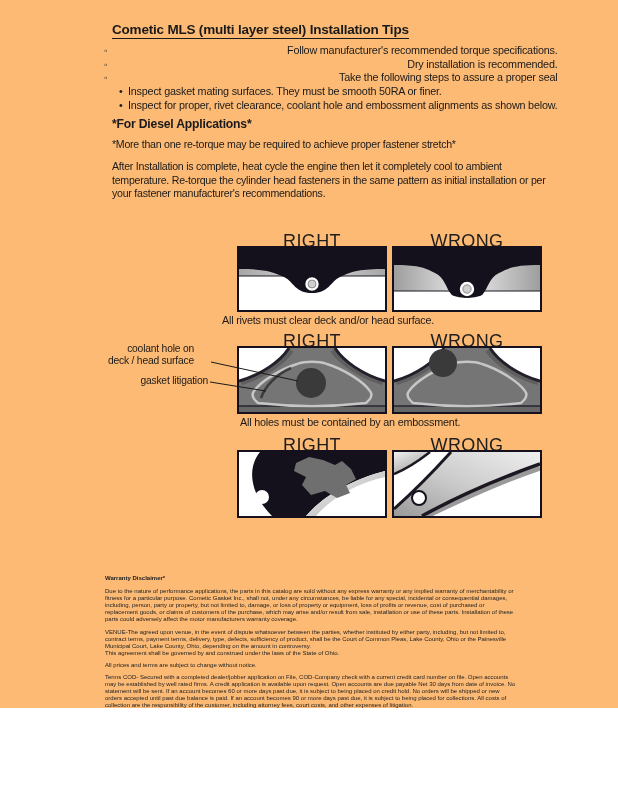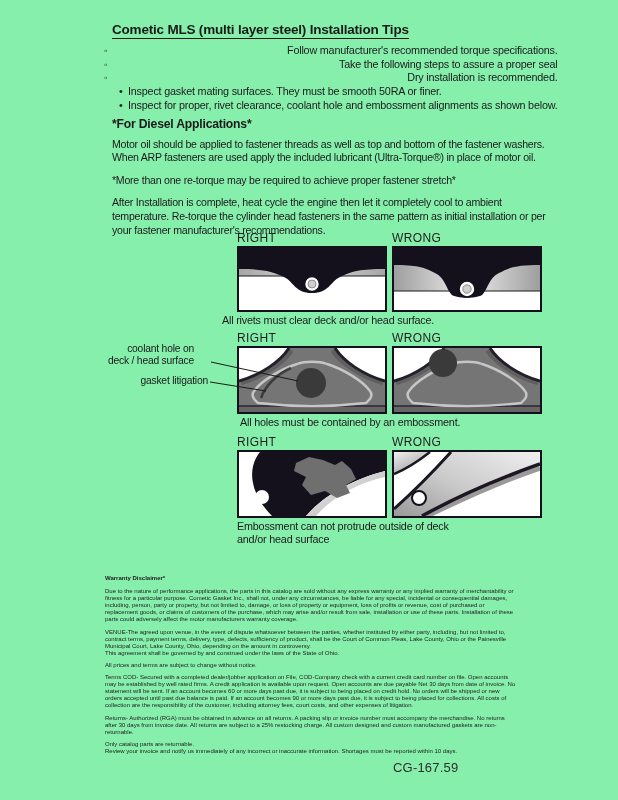--- a/index.html
+++ b/index.html
@@ -1,57 +1,56 @@
 <!DOCTYPE html>
 <html><head>
 <meta charset="utf-8">
 <style>
   html,body{margin:0;padding:0;background:#ffffff;}
-  #page{position:relative;width:618px;height:800px;background:#86efac;overflow:hidden;
+  #page{position:relative;width:618px;height:708px;background:#fdba74;overflow:hidden;
         font-family:"Liberation Sans",sans-serif;color:#1a1a1a;}
   #title{position:absolute;left:112px;top:22px;font-size:13.5px;font-weight:bold;letter-spacing:-0.2px;}
   #title span{display:inline-block;border-bottom:1.5px solid #1a1a1a;padding-bottom:1px;}
   #bullets{position:absolute;left:104px;top:44px;font-size:10.8px;line-height:13.7px;letter-spacing:-0.2px;white-space:nowrap;}
   .b1{padding-left:10px;position:relative;text-align:right;}
   .b1::before{content:"\25E6";position:absolute;left:0;top:0;font-size:10px;}
   .b2{padding-left:24px;position:relative;}
   .b2::before{content:"\2022";position:absolute;left:15px;top:0;}
   #diesel{position:absolute;left:112px;top:118px;width:444px;font-size:10.6px;line-height:13.6px;letter-spacing:-0.25px;}
   #diesel h2{margin:0 0 6px 0;font-size:12.2px;letter-spacing:-0.2px;}
   #diesel p{margin:0 0 9px 0;}
-  .dlabel{position:absolute;width:150px;text-align:left;font-size:12px;letter-spacing:0.4px;color:#1d1d1d;}
+  .dlabel{position:absolute;width:150px;text-align:center;font-size:18px;letter-spacing:0.4px;color:#1d1d1d;}
   .dbox{position:absolute;border:2px solid #14101c;background:#fff;line-height:0;}
   .dbox svg{display:block;}
   .dcaption{position:absolute;font-size:10.8px;line-height:13px;letter-spacing:-0.2px;color:#1a1a1a;}
   .ann{position:absolute;text-align:right;font-size:10.3px;line-height:12px;letter-spacing:-0.2px;}
   #leaders{position:absolute;left:0;top:0;pointer-events:none;}
   #disclaimer{position:absolute;left:105px;top:575px;width:412px;font-size:6px;line-height:7.1px;color:#222;}
   #disclaimer .dh{font-weight:bold;margin:0 0 6px 0;}
   #disclaimer p{margin:0 0 5px 0;}
   #disclaimer p.tight{margin:0;}
   #doc-code{position:absolute;left:393px;top:760px;font-size:13px;letter-spacing:0.2px;color:#2e2e2e;}
 </style>
 </head>
 <body>
 
 <div id="page">
 
   <div id="title"><span>Cometic MLS (multi layer steel) Installation Tips</span></div>
 
   <div id="bullets">
     <div class="b1">Follow manufacturer's recommended torque specifications.</div>
+    <div class="b1">Dry installation is recommended.</div>
     <div class="b1">Take the following steps to assure a proper seal</div>
-    <div class="b1">Dry installation is recommended.</div>
     <div class="b2">Inspect gasket mating surfaces.  They must be smooth 50RA or finer.</div>
     <div class="b2">Inspect for proper, rivet clearance, coolant hole and embossment alignments as shown below.</div>
   </div>
 
   <div id="diesel">
     <h2>*For Diesel Applications*</h2>
-    <p>Motor oil should be applied to fastener threads as well as top and bottom of the fastener washers. When ARP fasteners are used apply the included lubricant (Ultra-Torque®) in place of motor oil.</p>
     <p>*More than one re-torque may be required to achieve proper fastener stretch*</p>
     <p>After Installation is complete, heat cycle the engine then let it completely cool to ambient temperature. Re-torque the cylinder head fasteners in the same pattern as initial installation or per your fastener manufacturer's recommendations.</p>
   </div>
 
   <div class="dlabel" style="left:237px;top:231px">RIGHT</div>
   <div class="dlabel" style="left:392px;top:231px">WRONG</div>
 
   <div class="dbox" style="left:237px;top:246px">
     <svg width="146" height="62" viewBox="0 0 146 62">
       <defs>
@@ -170,21 +169,20 @@
       <path d="M0,0 H36 C22,11 10,18 0,22 Z" fill="url(#g3w1)"></path>
       <path d="M36,0 C22,11 10,18 0,22" stroke="#1c1722" stroke-width="2.5" fill="none"></path>
       <path d="M57,0 H146 V13 C100,29 58,48 28,64 L0,64 V57 C18,41 38,21 57,0 Z" fill="url(#g3w2)"></path>
       <path d="M57,0 C38,21 18,41 0,57" stroke="#1c1722" stroke-width="3" fill="none"></path>
       <path d="M146,16 C102,31 62,50 33,64" stroke="#9a9a9a" stroke-width="5" fill="none"></path>
       <path d="M146,12 C101,28 59,47 28,64" stroke="#1c1722" stroke-width="3.5" fill="none"></path>
       <circle cx="25" cy="46" r="7" fill="#ffffff" stroke="#14101c" stroke-width="2"></circle>
     </svg>
   </div>
 
-  <div class="dcaption" style="left:237px;top:520px;width:238px">Embossment can not protrude outside of deck and/or head surface</div>
 
   <svg id="leaders" width="618" height="800" viewBox="0 0 618 800">
     <line x1="211" y1="362" x2="298" y2="381" stroke="#1a1a1a" stroke-width="1"></line>
     <line x1="210" y1="382" x2="266" y2="391" stroke="#1a1a1a" stroke-width="1"></line>
   </svg>
 
   <div id="disclaimer">
     <div class="dh">Warranty Disclaimer*</div>
     <p>Due to the nature of performance applications, the parts in this catalog are sold without any express warranty or any implied warranty of merchantability or fitness for a particular purpose.  Cometic Gasket Inc., shall not, under any circumstances, be liable for any special, incidental or consequential damages, including, person, party or property, but not limited to, damage, or loss of property or equipment, loss of profits or revenue, cost of purchased or replacement goods, or claims of customers of the purchase, which may arise and/or result from sale, installation or use of these parts.  Installation of these parts could adversely affect the motor manufacturers warranty coverage.</p>
     <p class="tight">VENUE-The agreed upon venue, in the event of dispute whatsoever between the parties, whether instituted by either party, including, but not limited to, contract terms, payment terms, delivery, type, defects, sufficiency of product, shall be the Court of Common Pleas, Lake County, Ohio or the Painesville Municipal Court, Lake County, Ohio, depending on the amount in controversy.</p>

